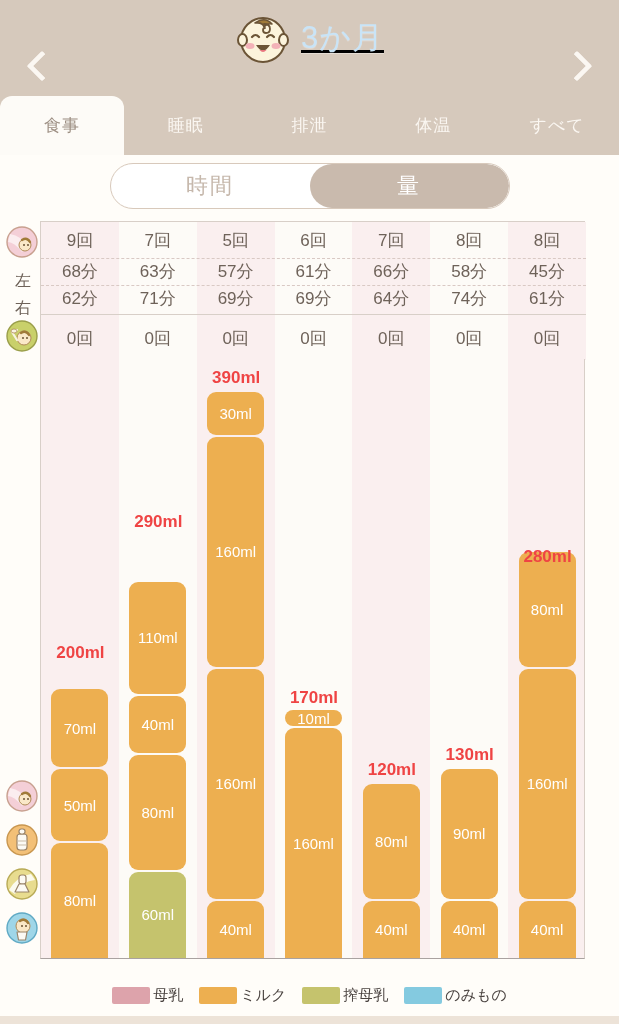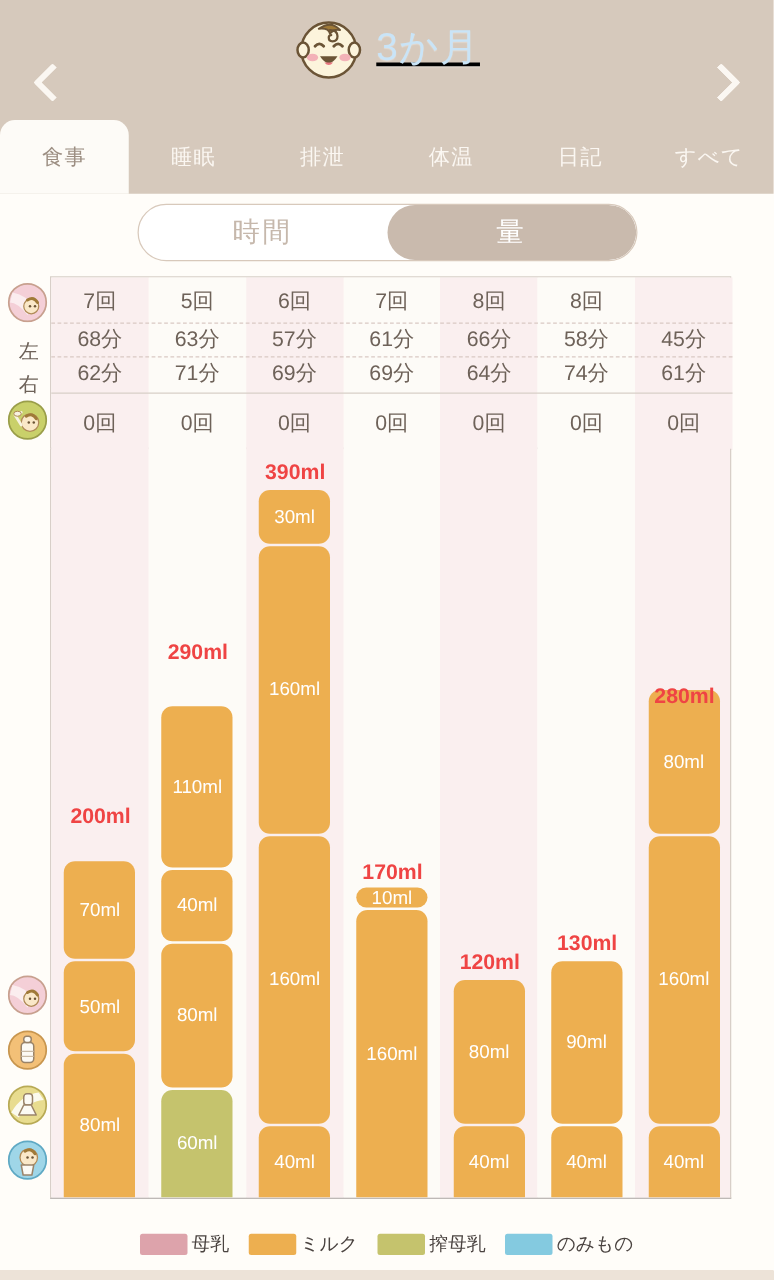--- a/index.html
+++ b/index.html
@@ -206,21 +206,20 @@
       <path d="M24.5 40 q3.5 4 7 0 z" fill="#E8757F"></path>
     </svg>
     <div id="age-title">3か月</div>
   </div>
 
   <div id="tabbar">
     <div class="tab active">食事</div>
     <div class="tab">睡眠</div>
     <div class="tab">排泄</div>
     <div class="tab">体温</div>
-    <div class="tab">日記</div>
     <div class="tab">すべて</div>
   </div>
 </div>
 
 <div id="toggle-wrap">
   <div id="toggle">
     <div class="toggle-opt off">時間</div>
     <div class="toggle-opt on">量</div>
   </div>
 </div>
@@ -249,20 +248,21 @@
   <div class="tcol pink" style="left:0"></div>
   <div class="tcol cream" style="left:77.85px"></div>
   <div class="tcol pink" style="left:155.7px"></div>
   <div class="tcol cream" style="left:233.6px"></div>
   <div class="tcol pink" style="left:311.4px"></div>
   <div class="tcol cream" style="left:389.3px"></div>
   <div class="tcol pink" style="left:467.1px"></div>
 
   <div id="table-grid">
     <div class="trow" id="row-count">
+      <div class="cell">9回</div>
       <div class="cell">7回</div>
       <div class="cell">5回</div>
       <div class="cell">6回</div>
       <div class="cell">7回</div>
       <div class="cell">8回</div>
       <div class="cell">8回</div>
     </div>
     <div class="dash-line" style="top:36px"></div>
     <div class="trow" id="row-left">
       <div class="cell">68分</div>
@@ -340,21 +340,21 @@
         </div>
         <div class="seg milk" style="height: 71.7949px;">
           <span>50ml</span>
         </div>
         <div class="seg milk" style="height: 114.872px;">
           <span>80ml</span>
         </div>
       </div>
       <div class="bar-total" style="left: -10.5714px; bottom: 295.179px;">200ml</div>
       <div class="bar" style="left: 88.2857px;">
-        <div class="seg milk" style="height: 129px;">
+        <div class="seg milk" style="height: 112px;">
           <span>110ml</span>
         </div>
         <div class="seg milk" style="height: 57.4359px;">
           <span>40ml</span>
         </div>
         <div class="seg milk" style="height: 114.872px;">
           <span>80ml</span>
         </div>
         <div class="seg pumped" style="height: 86.1538px;">
           <span>60ml</span>

